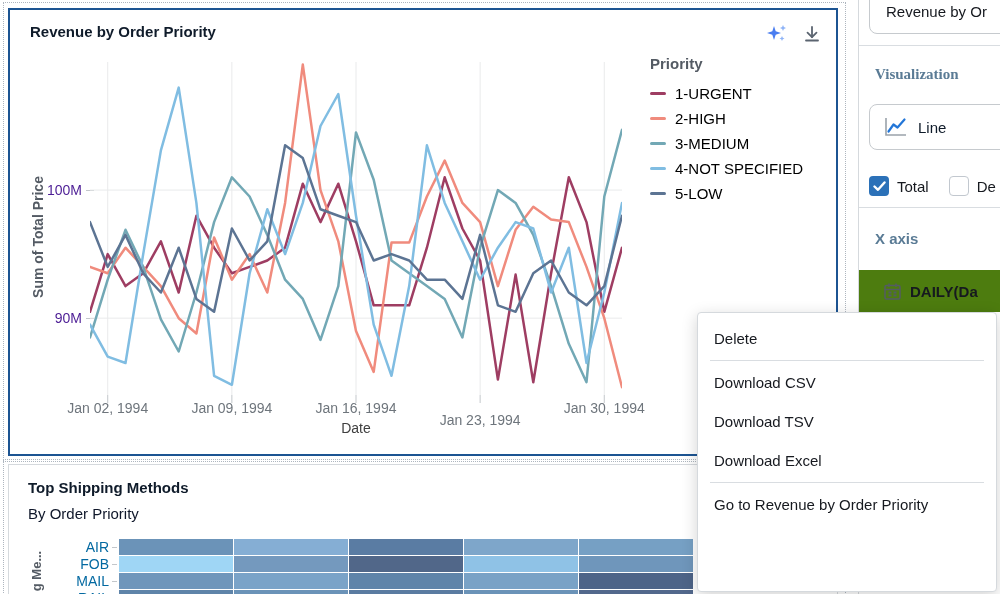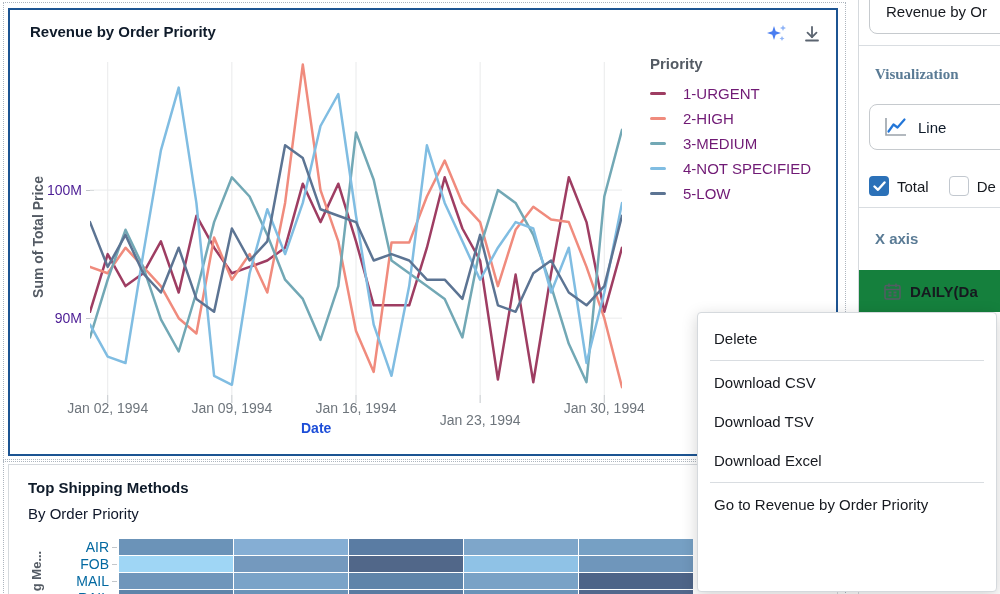--- a/index.html
+++ b/index.html
@@ -13,27 +13,27 @@
     border:2px solid #1c5492;box-sizing:border-box;}
   .widget-title{font-size:15px;font-weight:bold;color:#0f1b2a;}
   #revenue-title{left:20px;top:13px;}
   #widget-actions{right:14px;top:14px;display:flex;gap:14px;align-items:center;}
   
   .rot{transform:rotate(-90deg);text-align:center;white-space:nowrap;}
   #y-axis-title{left:-62px;top:219px;width:180px;height:16px;font-size:14px;font-weight:bold;color:#545b64;}
   .y-tick-label{position:absolute;width:46px;text-align:right;font-size:14px;color:#4c1d95;}
   .y-tick-dash{position:absolute;width:8px;height:1px;background:#c3c7cb;}
   .x-tick-label{position:absolute;width:110px;text-align:center;font-size:14px;color:#6e757c;}
-  #x-axis-title{left:291px;top:410px;width:110px;text-align:left;font-size:14px;
-    font-weight:bold;color:#1d4ed8;}
+  #x-axis-title{left:291px;top:410px;width:110px;text-align:center;font-size:14px;
+    font-weight:normal;color:#404040;}
   #plot-svg{position:absolute;left:80px;top:52px;}
   
   #legend{left:640px;top:45px;width:180px;}
   #legend-title{font-size:15px;font-weight:bold;color:#545b64;margin-bottom:9px;}
-  .legend-item{display:flex;align-items:center;gap:17px;height:25px;font-size:15px;color:#701a75;cursor:pointer;}
+  .legend-item{display:flex;align-items:center;gap:9px;height:25px;font-size:15px;color:#000000;cursor:pointer;}
   .legend-swatch{width:16px;height:3px;border-radius:2px;flex:0 0 auto;}
   
   #heatmap-widget{left:8px;top:464px;width:830px;height:140px;background:#fff;
     border:1px solid #d5d9dd;box-sizing:border-box;overflow:hidden;}
   #heatmap-title{left:19px;top:14px;}
   #heatmap-subtitle{left:19px;top:40px;font-size:15px;color:#0f172a;}
   #heatmap-ylabel{left:-8px;top:98px;width:72px;height:16px;font-size:13px;font-weight:bold;color:#545b64;}
   .hm-row-label{position:absolute;width:56px;text-align:right;font-size:14px;color:#0369a1;line-height:17px;}
   .hm-tick{position:absolute;width:5px;height:1px;background:#c3c7cb;}
   .hm-cell{position:absolute;width:114px;height:16px;}
@@ -45,21 +45,21 @@
   .side-heading{position:absolute;left:16px;font-size:15px;font-weight:bold;color:#5a7b95;}
   #chart-type-select{position:absolute;left:10px;top:104px;width:160px;height:46px;border:1px solid #c6cace;
     border-radius:8px;display:flex;align-items:center;gap:10px;padding-left:12px;box-sizing:border-box;
     font-size:15px;color:#0f1b2a;background:#fff;cursor:pointer;}
   .cb-row{position:absolute;left:10px;top:176px;display:flex;align-items:center;gap:8px;}
   .checkbox{width:20px;height:20px;border-radius:4px;box-sizing:border-box;display:flex;align-items:center;
     justify-content:center;cursor:pointer;}
   .checkbox.checked{background:#2b71b8;}
   .checkbox.unchecked{background:#fff;border:1px solid #c2c8cf;}
   .cb-label{font-size:15px;color:#16191f;white-space:nowrap;}
-  #x-axis-field{position:absolute;left:0;top:270px;width:142px;height:42px;background:#15803d;
+  #x-axis-field{position:absolute;left:0;top:270px;width:142px;height:42px;background:#4d7c0f;
     display:flex;align-items:center;gap:8px;padding-left:24px;box-sizing:border-box;cursor:pointer;}
   #x-axis-field .fld{font-size:15px;font-weight:bold;color:#16191f;white-space:nowrap;}
   
   #context-menu{left:697px;top:312px;width:300px;background:#fff;border:1px solid #d5d9dd;border-radius:4px;
     box-shadow:0 4px 16px rgba(0,0,0,0.18);z-index:10;padding:6px 0;box-sizing:border-box;min-height:280px;}
   .menu-item{font-size:15px;color:#16191f;padding:11px 16px;cursor:pointer;white-space:nowrap;}
   .menu-divider{height:1px;background:#d9dde1;margin:2px 12px;}
   svg{display:block;}
 </style>
 </head>

